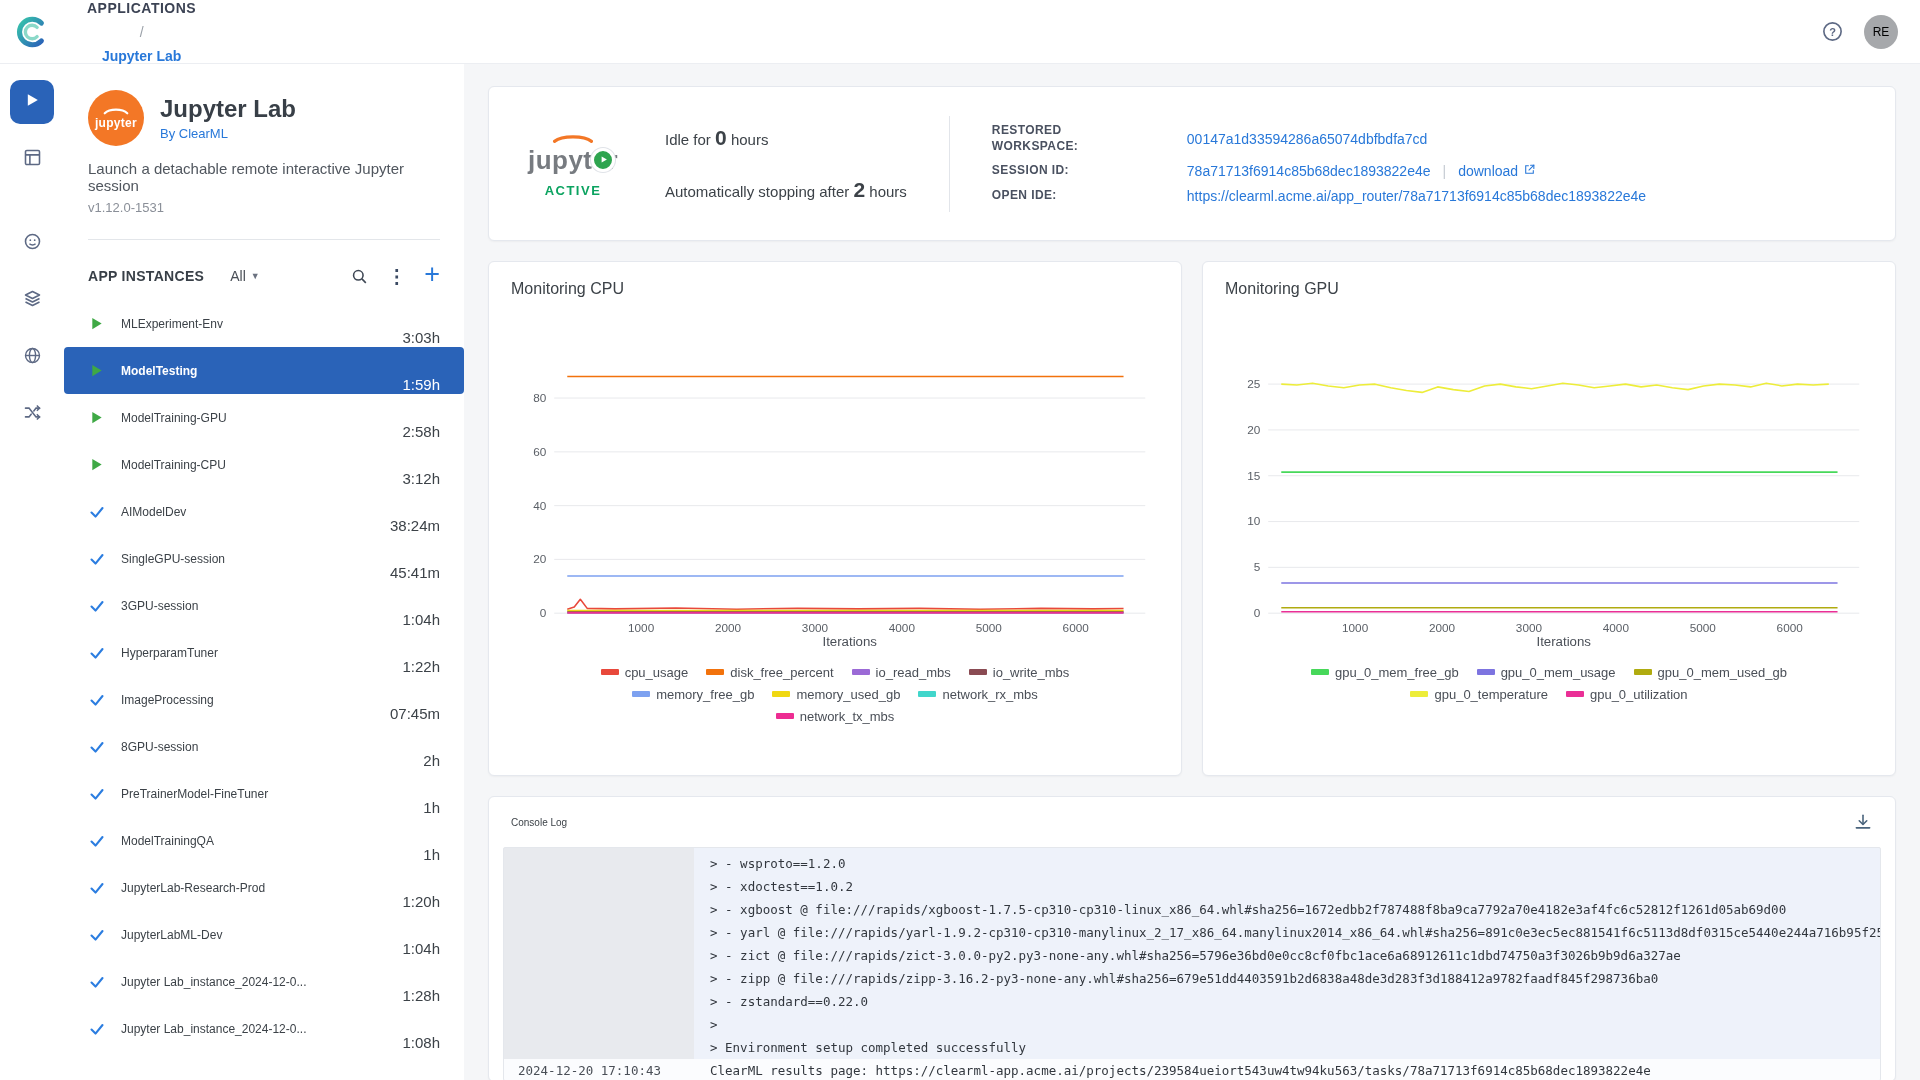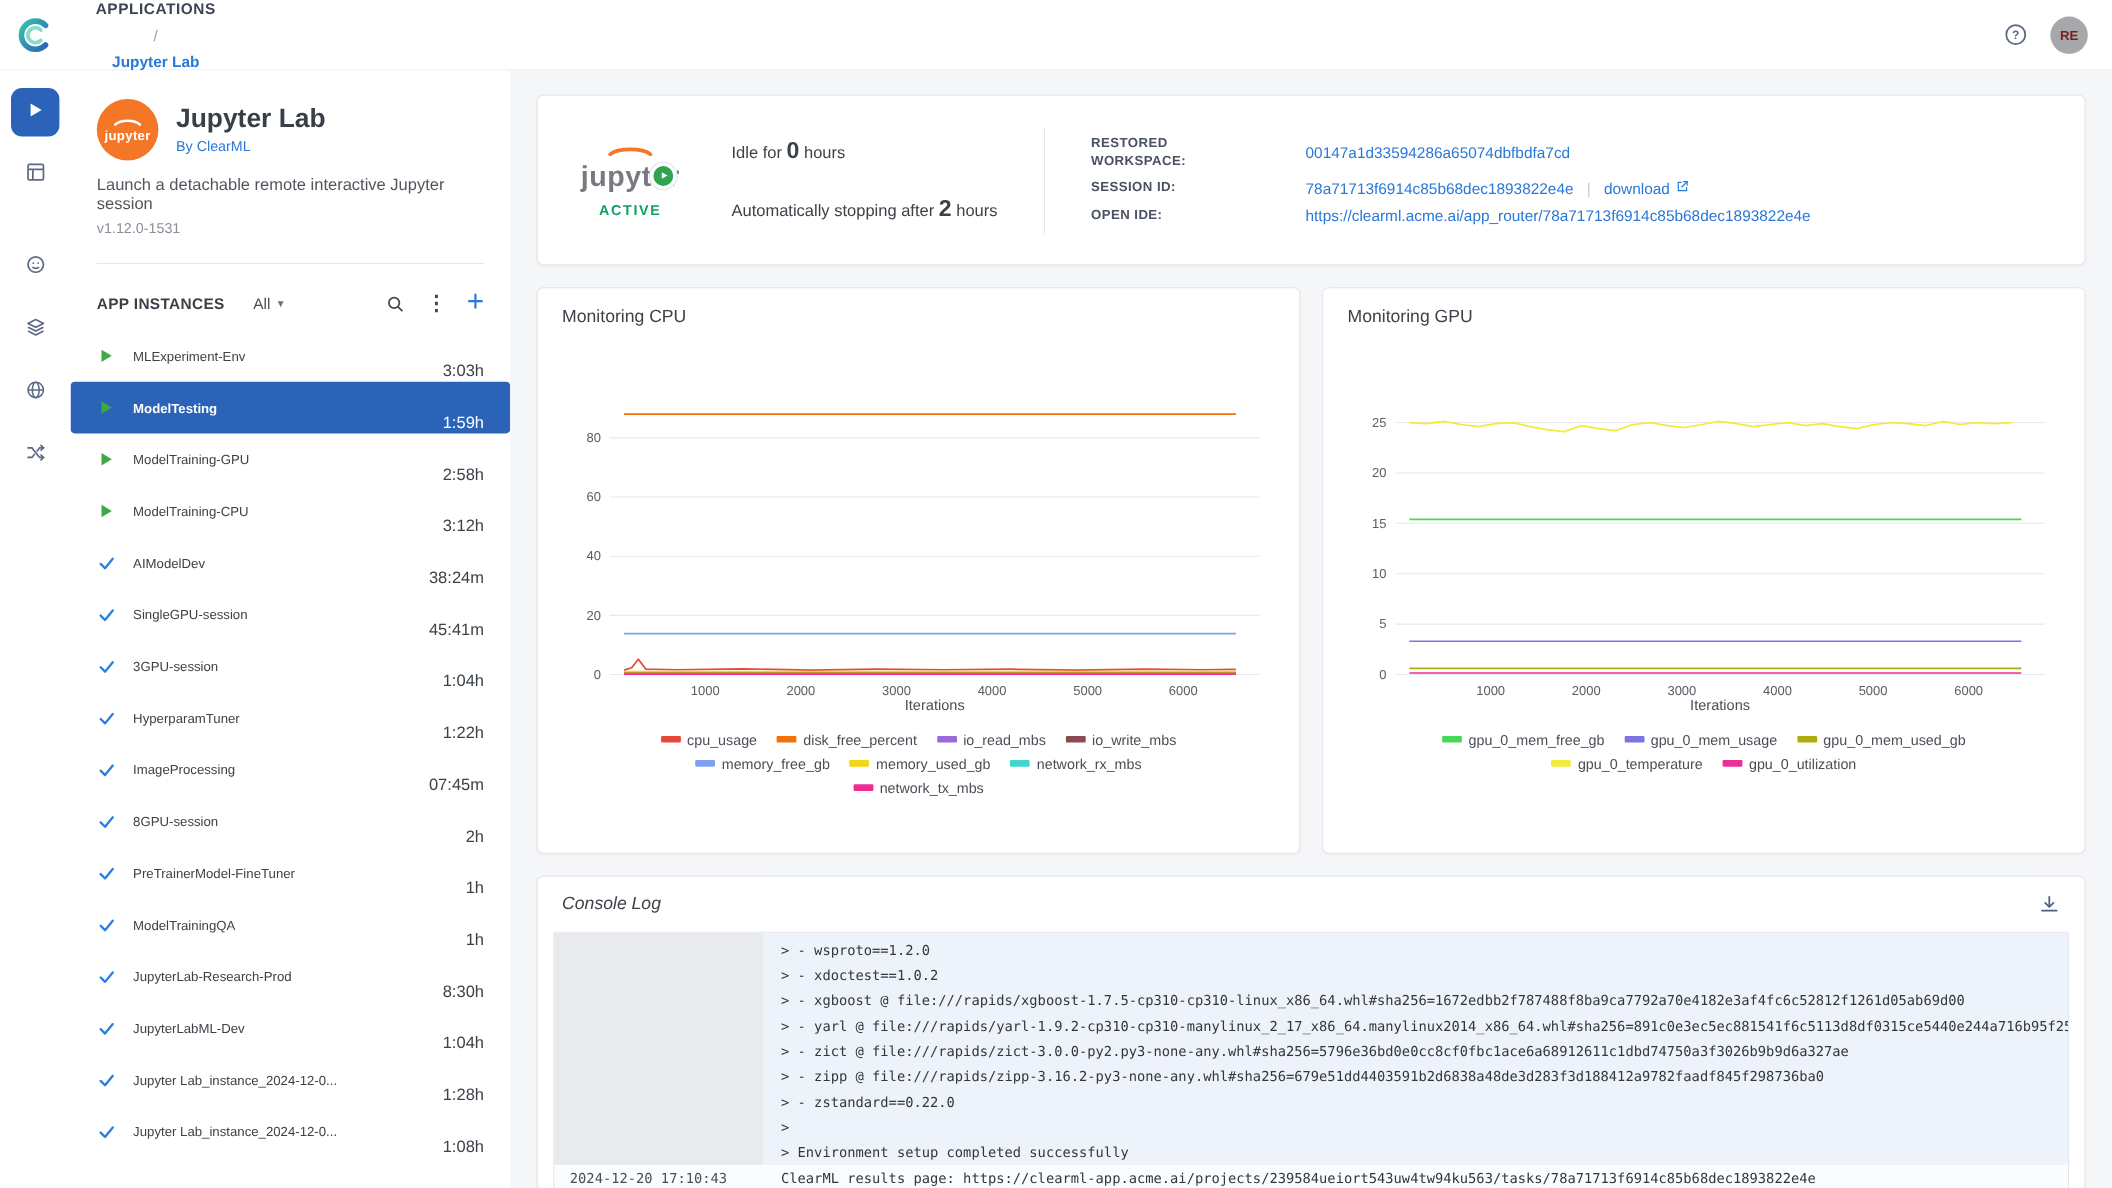--- a/index.html
+++ b/index.html
@@ -8,22 +8,22 @@
 
   
   header { height:64px; background:#fff; display:flex; align-items:center;
     padding:0 22px 0 15px; border-bottom:1px solid #eceef2; }
   .logo-wrap { width:40px; display:flex; align-items:center; }
   .crumbs { margin-left:32px; display:flex; align-items:center; gap:8px; font-size:14px;flex-direction:column; }
   .crumb-root { color:#3c4354; font-weight:600; letter-spacing:.5px; }
   .crumb-sep { color:#9aa0a8; }
   .crumb-cur { color:#2878d9; font-weight:600; }
   .top-right { margin-left:auto; display:flex; align-items:center; gap:20px; }
-  .avatar { width:34px; height:34px; border-radius:50%; background:#a6a8ab; color:#7f1d1d;
-    font-size:12px; font-weight:700; display:grid; place-items:center; }
+  .avatar { width:34px; height:34px; border-radius:50%; background:#a6a8ab; color:#000000;
+    font-size:12px; font-weight:400; display:grid; place-items:center; }
 
   
   .app-body { display:flex; height:1016px; }
 
   
   .rail { width:64px; background:#fff; display:flex; flex-direction:column; align-items:center;
     padding-top:16px; gap:13px; flex-shrink:0; }
   .rail-item { width:44px; height:44px; display:grid; place-items:center; cursor:pointer; border-radius:10px; }
   .rail-item.sel { background:#2a63b8; }
   .rail-gap { height:14px; }
@@ -88,21 +88,21 @@
   .legend { margin:16px auto 0; display:flex; flex-wrap:wrap; justify-content:center;
     column-gap:18px; row-gap:7px; }
   .chart-card:nth-child(1) .legend { max-width:470px; }
   .chart-card:nth-child(2) .legend { max-width:545px; }
   .legend-item { display:flex; align-items:center; gap:6px; font-size:13px; color:#4a4f57; cursor:pointer; }
   .swatch { width:18px; height:6px; border-radius:1px; flex-shrink:0; }
 
   
   .console-card { flex:1; min-height:0; display:flex; flex-direction:column; margin-bottom:-2px; }
   .console-head { height:50px; padding:0 22px; display:flex; align-items:center; justify-content:space-between; flex-shrink:0; }
-  .console-title { font-size:16px; color:#3c4248;font-style:italic; }
+  .console-title { font-size:10px; color:#3c4248; }
   .console-body { flex:1; margin:0 14px; overflow:hidden; border:1px solid #e4e7ec; border-radius:2px;
     background:linear-gradient(90deg,#e8eaee 0,#e8eaee 190px,#eef2fa 190px);
     font-family:"DejaVu Sans Mono", monospace; font-size:12.5px; line-height:23px; padding-top:4px; }
   .log-row { display:grid; grid-template-columns:190px 1fr; }
   .log-row .lt { padding-left:14px; color:#4a4f57; white-space:nowrap; }
   .log-row .lc { padding-left:16px; color:#32373e; white-space:pre; overflow:hidden; }
   .log-row.hl { background:#fbfcfe; }
 </style>
 </head>
 <body>
@@ -342,21 +342,21 @@
           <span class="nm">ModelTrainingQA</span>
           <span class="tm">1h</span>
         </div>
         <div class="inst-row">
           <span class="st">
             <svg viewBox="0 0 16 16" width="16" height="16">
               <path d="M2.5 8.6l4 4 7-8.6" fill="none" stroke="#2b7de0" stroke-width="2.1" stroke-linecap="round" stroke-linejoin="round"></path>
             </svg>
           </span>
           <span class="nm">JupyterLab-Research-Prod</span>
-          <span class="tm">8:30h</span>
+          <span class="tm">1:20h</span>
         </div>
         <div class="inst-row">
           <span class="st">
             <svg viewBox="0 0 16 16" width="16" height="16">
               <path d="M2.5 8.6l4 4 7-8.6" fill="none" stroke="#2b7de0" stroke-width="2.1" stroke-linecap="round" stroke-linejoin="round"></path>
             </svg>
           </span>
           <span class="nm">JupyterLabML-Dev</span>
           <span class="tm">1:04h</span>
         </div>

